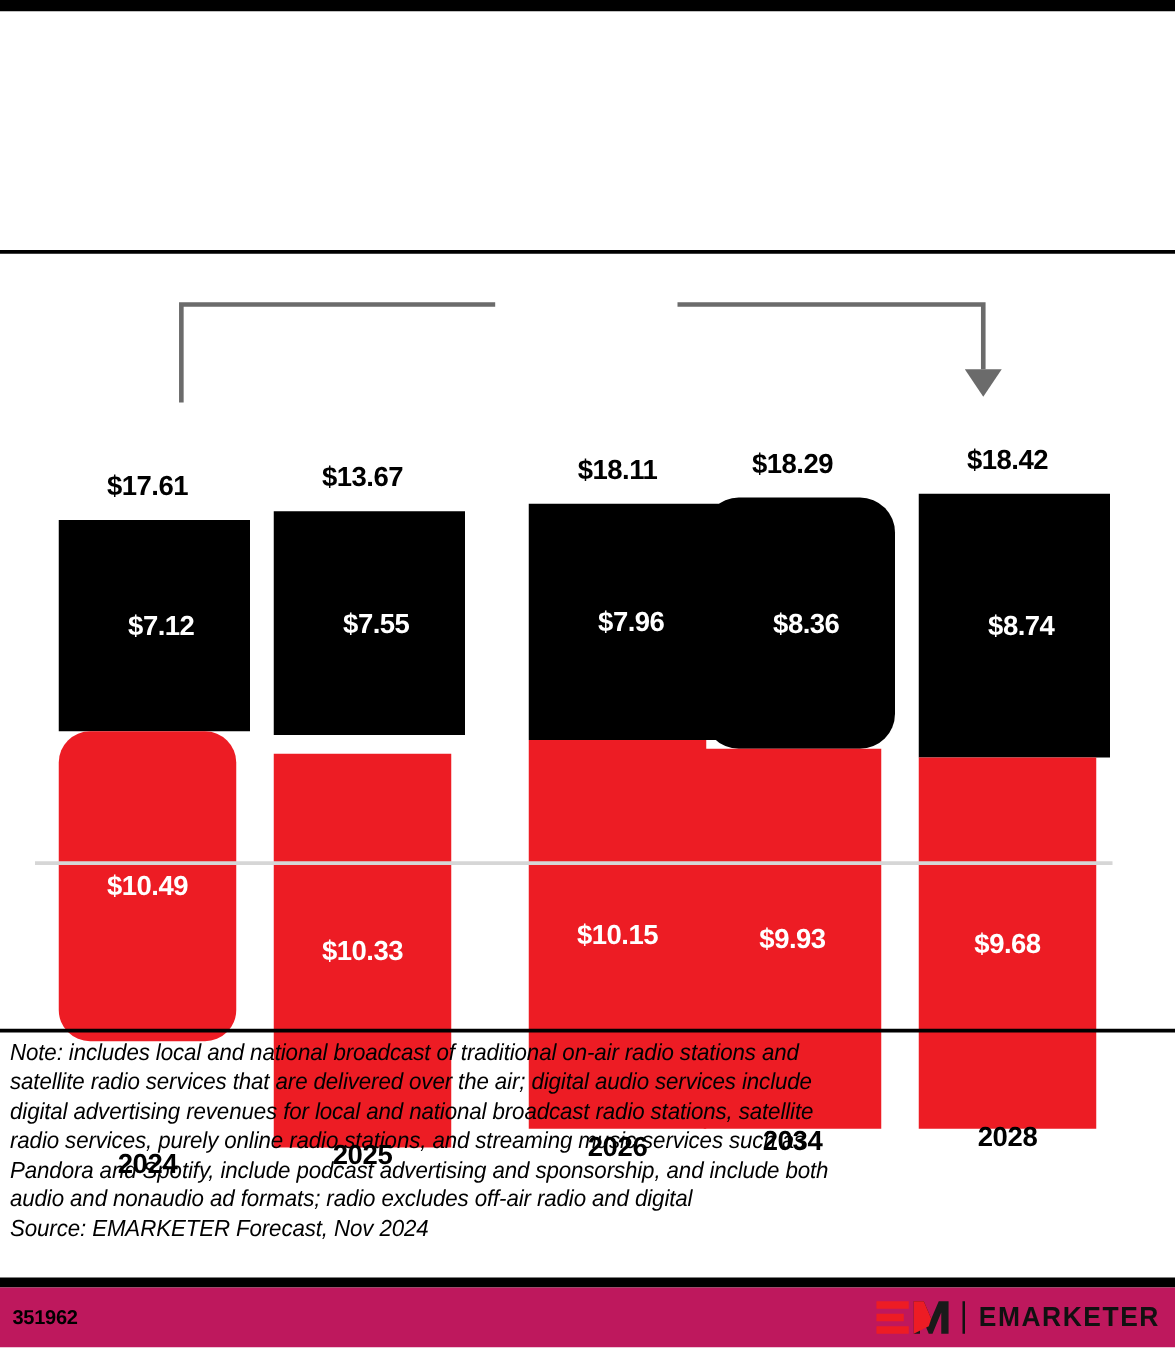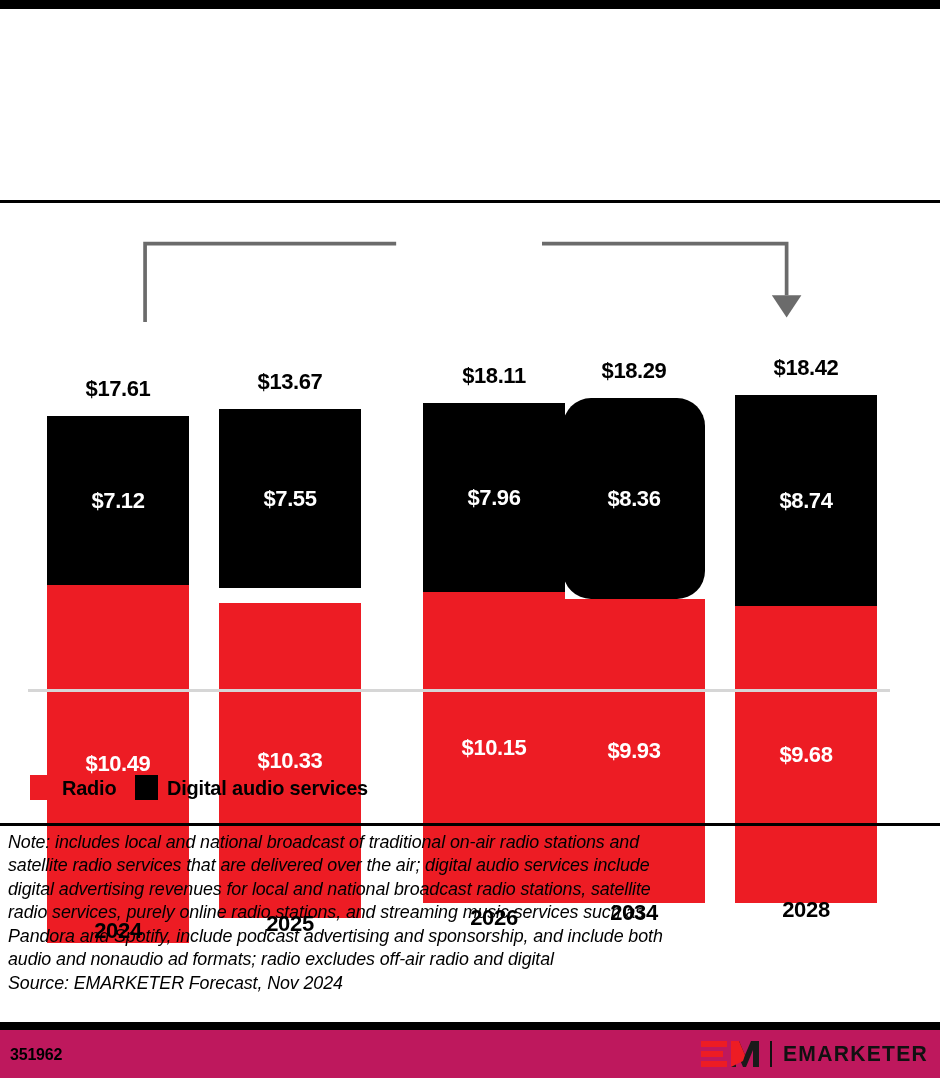--- a/index.html
+++ b/index.html
@@ -127,21 +127,21 @@
     letter-spacing: -0.4px;
   }
   .seg {
     position: absolute;
     left: 0;
     width: 100%;
     display: flex;
     align-items: center;
     justify-content: center;
   }
-  .seg.black { background: #000000; }
+  .seg.black { background: #000000; padding-left: 11px; }
   .seg.red   { background: #ED1C24; }
   .seg-label {
     color: #ffffff;
     font-size: 22px;
     font-weight: bold;
     letter-spacing: -0.4px;
   }
   .cat-label {
     position: absolute;
     width: 100%;
@@ -271,21 +271,21 @@
     </svg>
     <div class="annot-label">+$0.81</div>
 
     <div class="bars">
 
       <div class="bar-group" style="left:47px; width:142px; height:487px;">
         <div class="bar-total" style="top:-40px;">$17.61</div>
         <div class="seg black" style="top:0; height:169px;">
           <span class="seg-label">$7.12</span>
         </div>
-        <div class="seg red" style="top:169px; height:358px;">
+        <div class="seg red" style="top:169px; height:248px;border-radius:25px;">
           <span class="seg-label">$10.49</span>
         </div>
         <div class="cat-label" style="top:502px;">2024</div>
       </div>
 
       <div class="bar-group" style="left:219px; width:142px; height:494px;">
         <div class="bar-total" style="top:-40px;">$13.67</div>
         <div class="seg black" style="top:0; height:179px;">
           <span class="seg-label">$7.55</span>
         </div>
@@ -326,30 +326,20 @@
           <span class="seg-label">$9.68</span>
         </div>
         <div class="cat-label" style="top:502px;">2028</div>
       </div>
 
     </div>
   </div>
 
   <div class="axis-line"></div>
 
-  <div class="legend">
-    <div class="legend-item">
-      <span class="legend-swatch" style="background:#ED1C24;"></span>
-      <span class="legend-text">Radio</span>
-    </div>
-    <div class="legend-item">
-      <span class="legend-swatch" style="background:#000000;"></span>
-      <span class="legend-text">Digital audio services</span>
-    </div>
-  </div>
 
   <div class="rule-note"></div>
 
   <div class="note">
     <span class="note-line">Note: includes local and national broadcast of traditional on-air radio stations and</span>
     <span class="note-line">satellite radio services that are delivered over the air; digital audio services include</span>
     <span class="note-line">digital advertising revenues for local and national broadcast radio stations, satellite</span>
     <span class="note-line">radio services, purely online radio stations, and streaming music services such as</span>
     <span class="note-line">Pandora and Spotify, include podcast advertising and sponsorship, and include both</span>
     <span class="note-line">audio and nonaudio ad formats; radio excludes off-air radio and digital</span>

